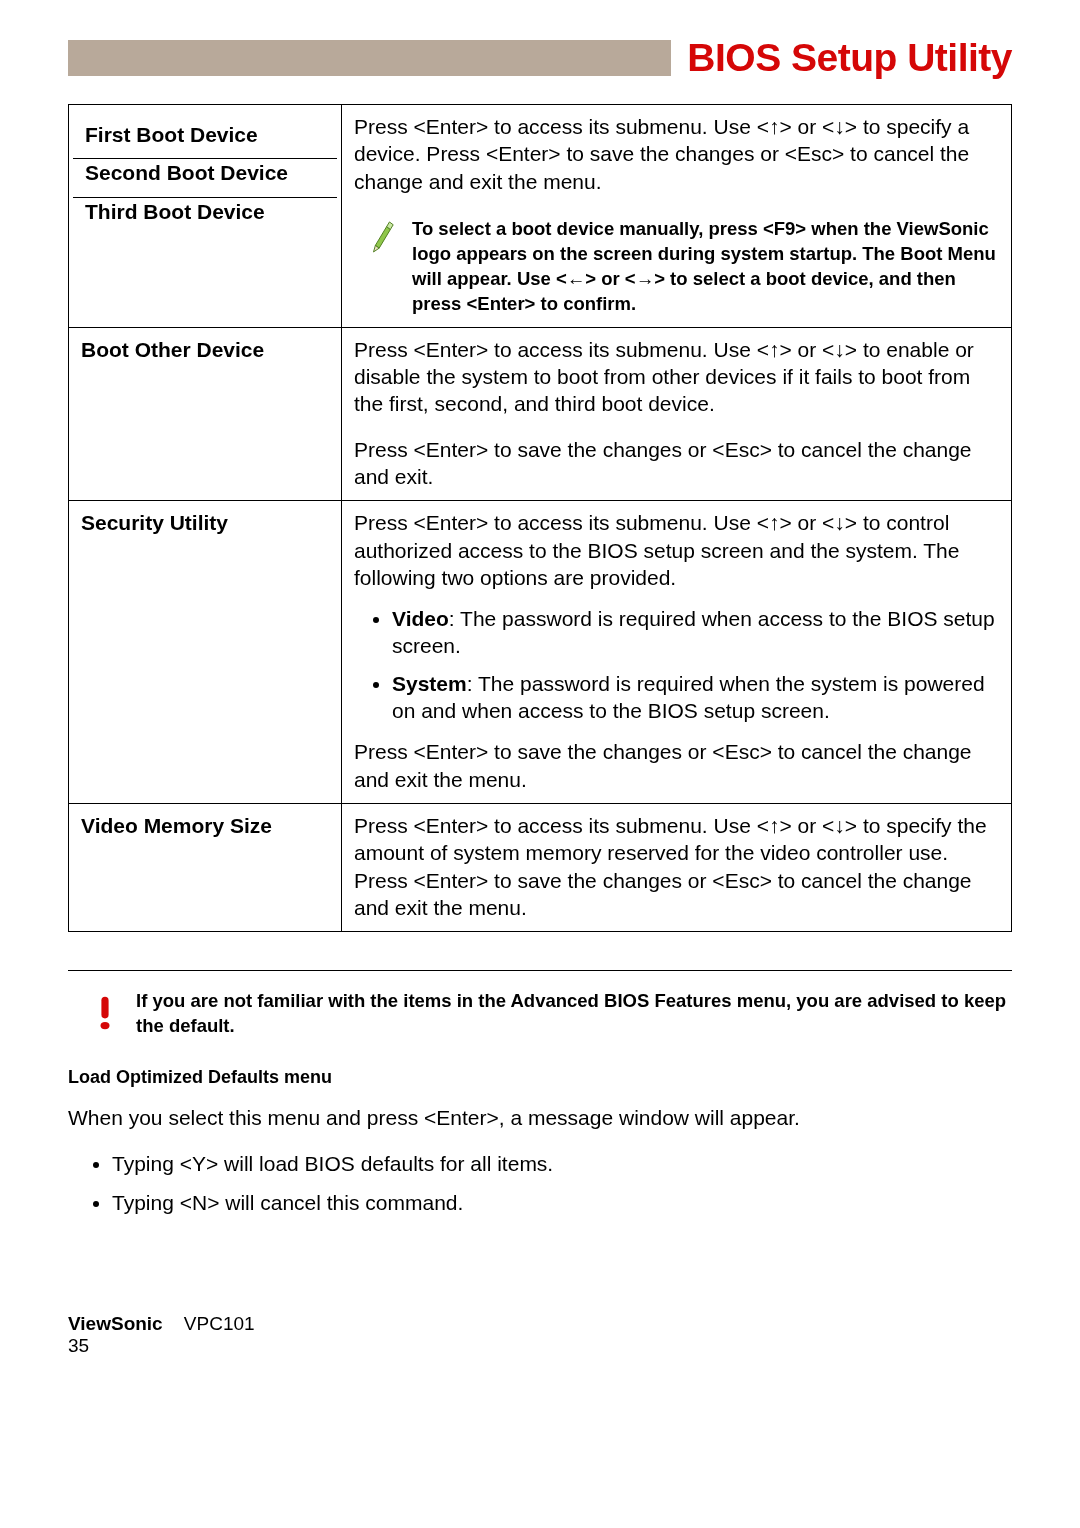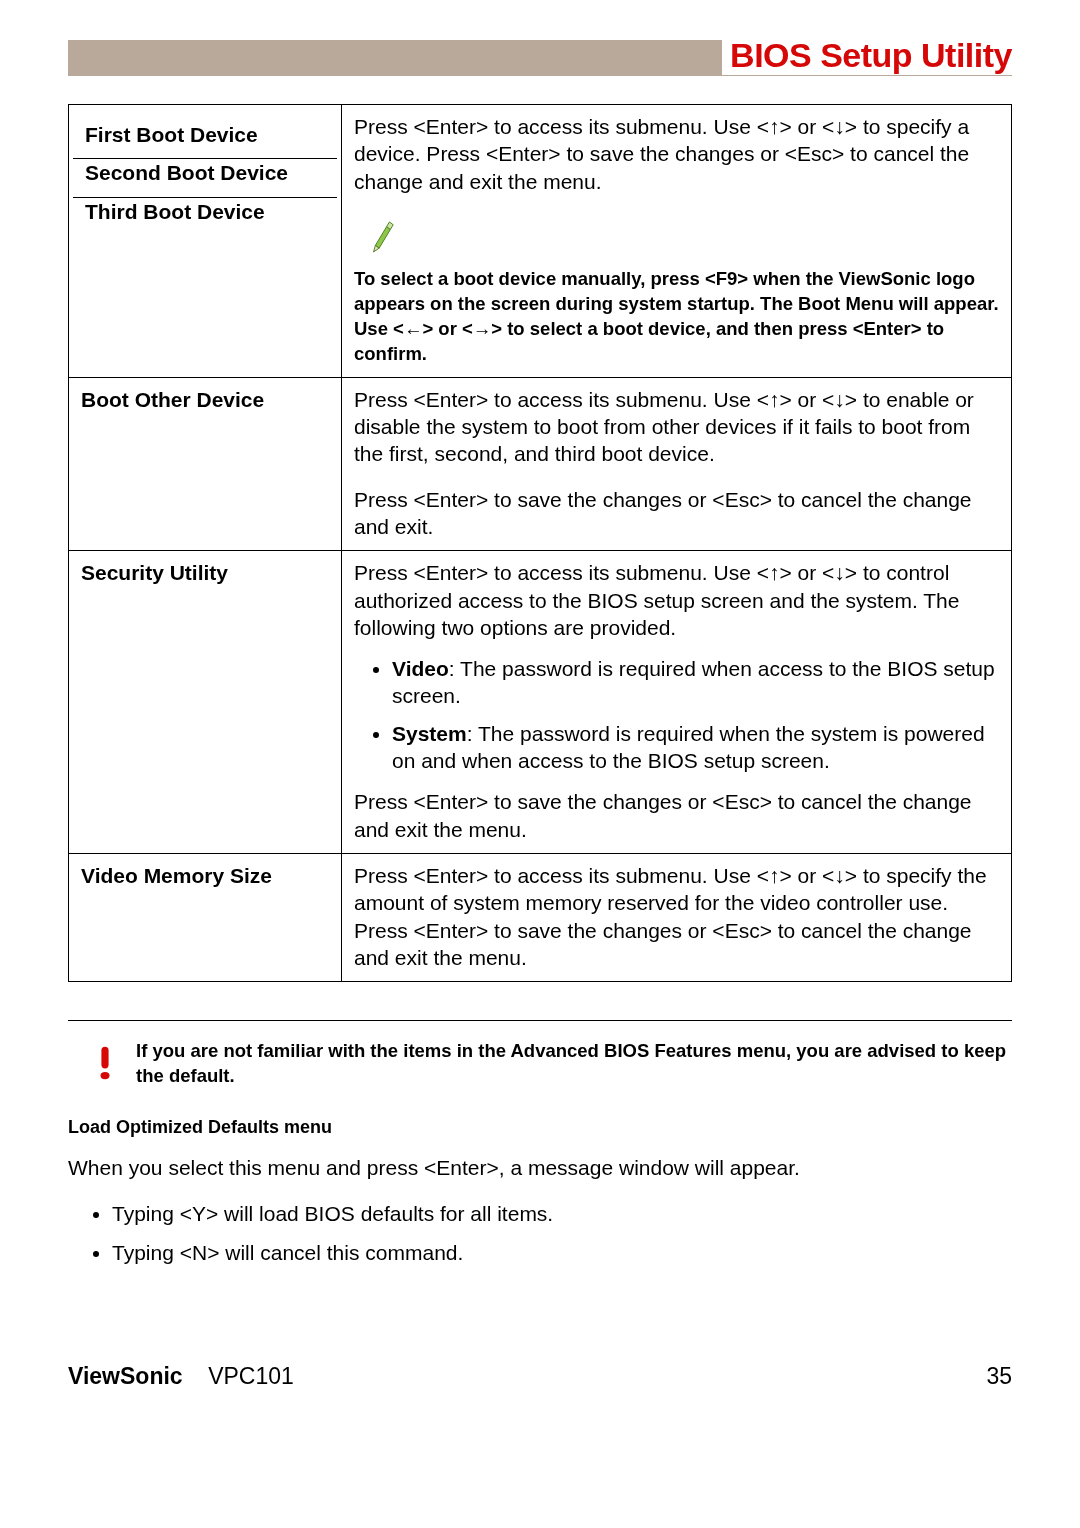--- a/index.html
+++ b/index.html
@@ -18,25 +18,25 @@
     background: #b8a99a;
     margin-bottom: 0;
     position: relative;
   }
   .header-title {
     position: absolute;
     right: 0;
     top: -4px;
     font-family: "Arial Black", Arial, sans-serif;
     font-weight: 900;
-    font-size: 34px;
+    font-size: 39px;
     color: #d50707;
     padding-right: 0px;
     background: #fff;
-    padding-left: 8px;
+    padding-left: 16px;
     letter-spacing: -0.5px;
   }
   table.main {
     border-collapse: collapse;
     width: 100%;
     margin-top: 28px;
     font-size: 21px;
     line-height: 1.3;
   }
   table.main td {
@@ -55,21 +55,20 @@
     font-weight: bold;
   }
   .inner-left-stack > div:last-child {
     border-bottom: none;
   }
   .note-wrap {
     display: flex;
     align-items: flex-start;
     gap: 14px;
     margin-top: 22px;
-    flex-direction: column;
   }
   .note-icon {
     width: 34px;
     height: 34px;
     flex: 0 0 auto;
     display: flex;
     align-items: center;
     justify-content: center;
     margin-left: 10px;
     margin-top: 2px;
@@ -128,22 +127,23 @@
     line-height: 1.35;
     padding-left: 44px;
     margin: 0;
   }
   ul.body-list li {
     margin-bottom: 10px;
   }
   .footer {
     display: flex;
     justify-content: space-between;
-    font-size: 23px;
+    font-size: 19px;
     margin-top: 96px;
+    flex-direction: column;
   }
   .footer .brand {
     font-weight: bold;
   }
 </style>
 </head>
 <body>
 
 <div class="page">
 

